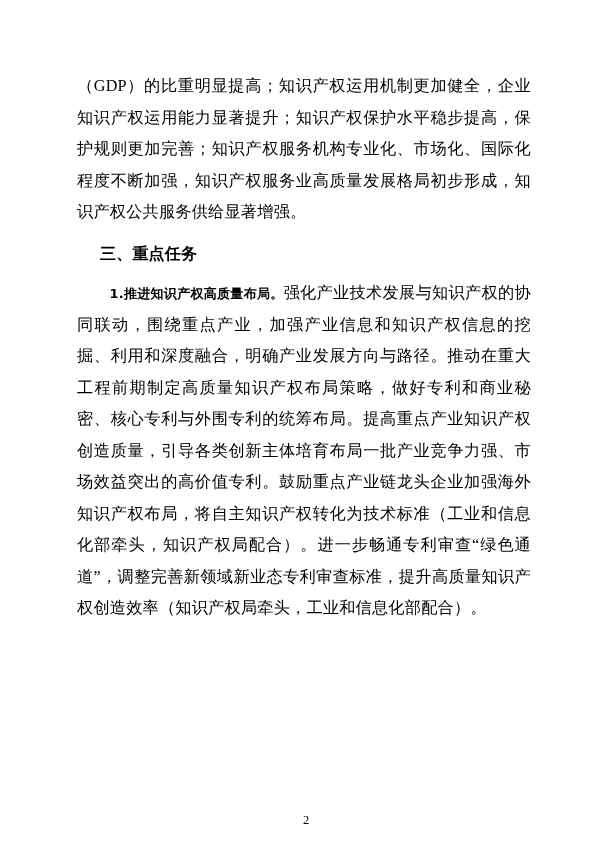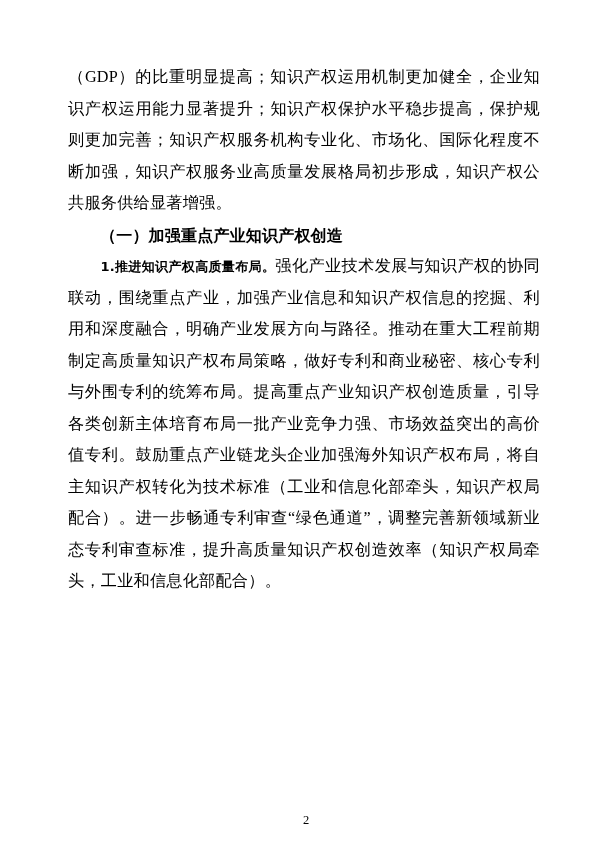--- a/index.html
+++ b/index.html
@@ -22,21 +22,21 @@
     padding: 62px 72px 0 68px;
   }
   .body-text {
     font-size: 16.2px;
     line-height: 31.5px;
     text-align: justify;
     text-justify: inter-ideograph;
     letter-spacing: 0.2px;
   }
   .para {
-    margin: 0;
+    margin: 9px;
     text-indent: 0;
   }
   .indent2 {
     text-indent: 2em;
   }
   .heading {
     margin: 0;
     text-indent: 2em;
     font-family: "DejaVu Sans", "Liberation Sans", sans-serif;
     font-weight: bold;
@@ -65,22 +65,22 @@
 </style>
 </head>
 <body>
 
 <div class="page">
 
   <div class="body-text">
 
     <p class="para">（GDP）的比重明显提高；知识产权运用机制更加健全，企业知识产权运用能力显著提升；知识产权保护水平稳步提高，保护规则更加完善；知识产权服务机构专业化、市场化、国际化程度不断加强，知识产权服务业高质量发展格局初步形成，知识产权公共服务供给显著增强。</p>
 
+    <p class="heading">三、重点任务</p>
 
-    <p class="heading">（一）加强重点产业知识产权创造</p>
 
     <p class="para indent2"><span class="run-in-title">1.推进知识产权高质量布局。</span><span>强化产业技术发展与知识产权的协同联动，围绕重点产业，加强产业信息和知识产权信息的挖掘、利用和深度融合，明确产业发展方向与路径。推动在重大工程前期制定高质量知识产权布局策略，做好专利和商业秘密、核心专利与外围专利的统筹布局。提高重点产业知识产权创造质量，引导各类创新主体培育布局一批产业竞争力强、市场效益突出的高价值专利。鼓励重点产业链龙头企业加强海外知识产权布局，将自主知识产权转化为技术标准（工业和信息化部牵头，知识产权局配合）。进一步畅通专利审查“绿色通道”，调整完善新领域新业态专利审查标准，提升高质量知识产权创造效率（知识产权局牵头，工业和信息化部配合）。</span></p>
 
     <div class="gap"></div>
 
 
   </div>
 
   <div class="page-number">2</div>
 

